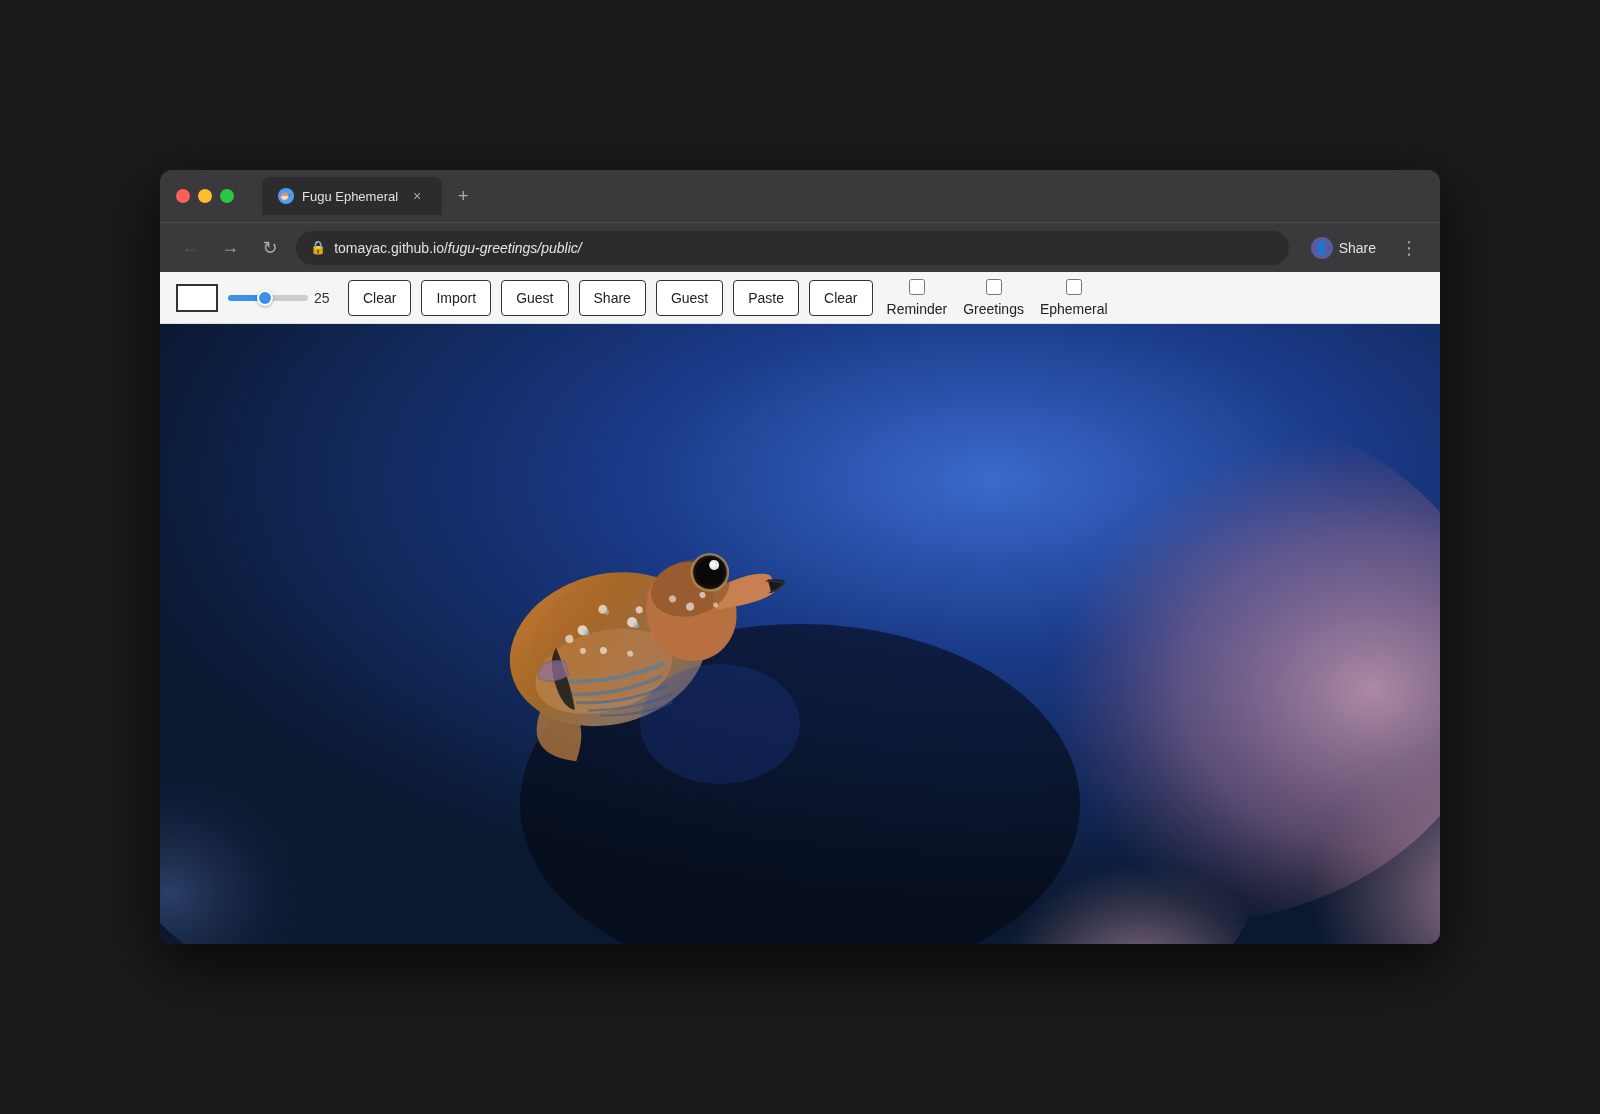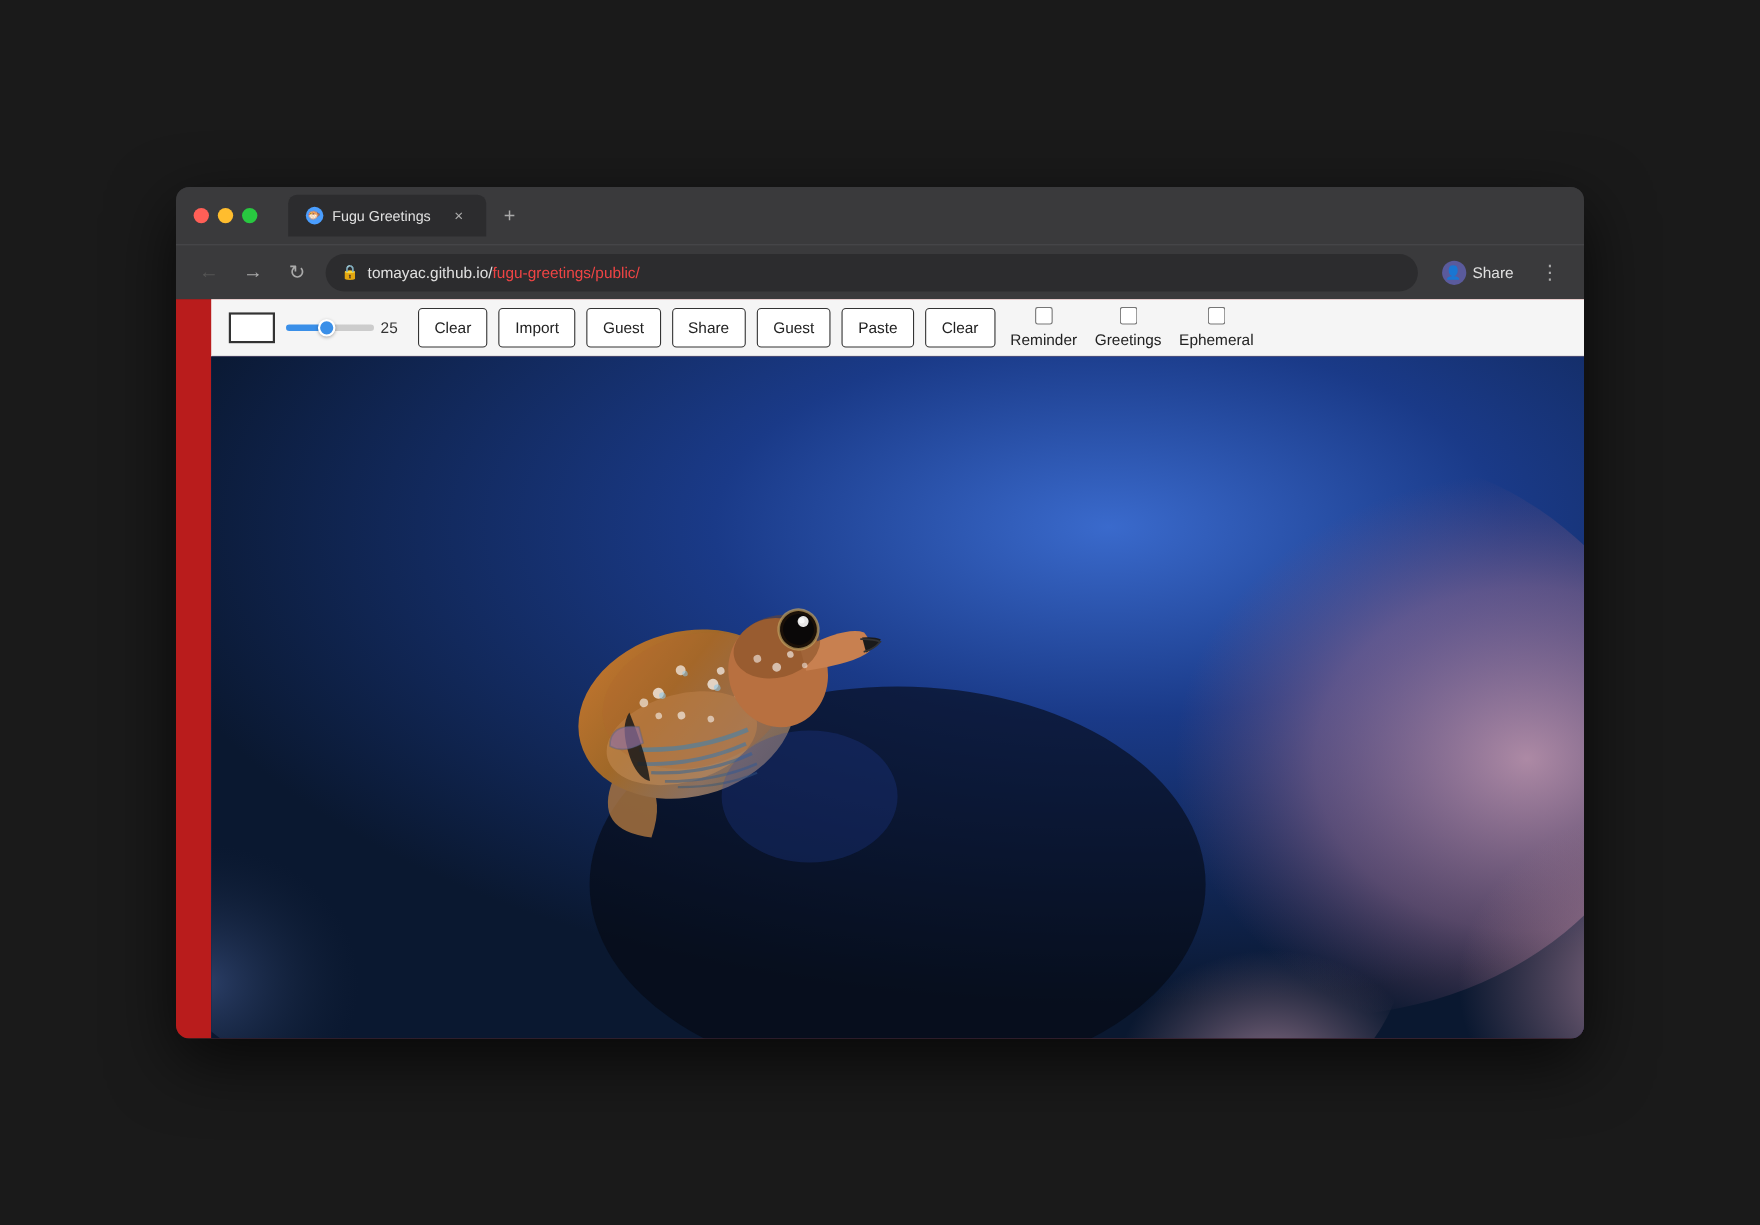--- a/index.html
+++ b/index.html
@@ -137,21 +137,22 @@
     .lock-icon {
       color: #aaa;
       font-size: 13px;
     }
 
     .url-text {
       color: #e0e0e0;
       font-size: 14px;
     }
     .url-text .url-highlight {
-      color: #ef4444;
+      color: #e5e5e5;
+      font-style: italic;
     }
 
     .profile-area {
       display: flex;
       align-items: center;
       gap: 8px;
     }
 
     .profile-btn {
       display: flex;
@@ -179,22 +180,21 @@
     .menu-dots {
       color: #aaa;
       font-size: 18px;
       cursor: pointer;
       padding: 4px 6px;
       border-radius: 50%;
     }
 
     
     .webpage {
-      background: #b91c1c;
-      padding-left: 32px;
+      background: #000000;
     }
 
     
     .toolbar {
       background: #f5f5f5;
       border-bottom: 1px solid #ddd;
       height: 52px;
       display: flex;
       align-items: center;
       padding: 0 16px;
@@ -325,21 +325,21 @@
   <div class="title-bar">
     <div class="traffic-lights">
       <div class="traffic-light tl-red"></div>
       <div class="traffic-light tl-yellow"></div>
       <div class="traffic-light tl-green"></div>
     </div>
 
     <div class="tab-area">
       <div class="tab">
         <div class="tab-icon">🐡</div>
-        <span>Fugu Greetings</span>
+        <span>Fugu Ephemeral</span>
         <div class="tab-close">×</div>
       </div>
       <div class="new-tab-btn">+</div>
     </div>
   </div>
 
   <div class="nav-bar">
     <div class="nav-btn disabled">
       <span>←</span>
     </div>

